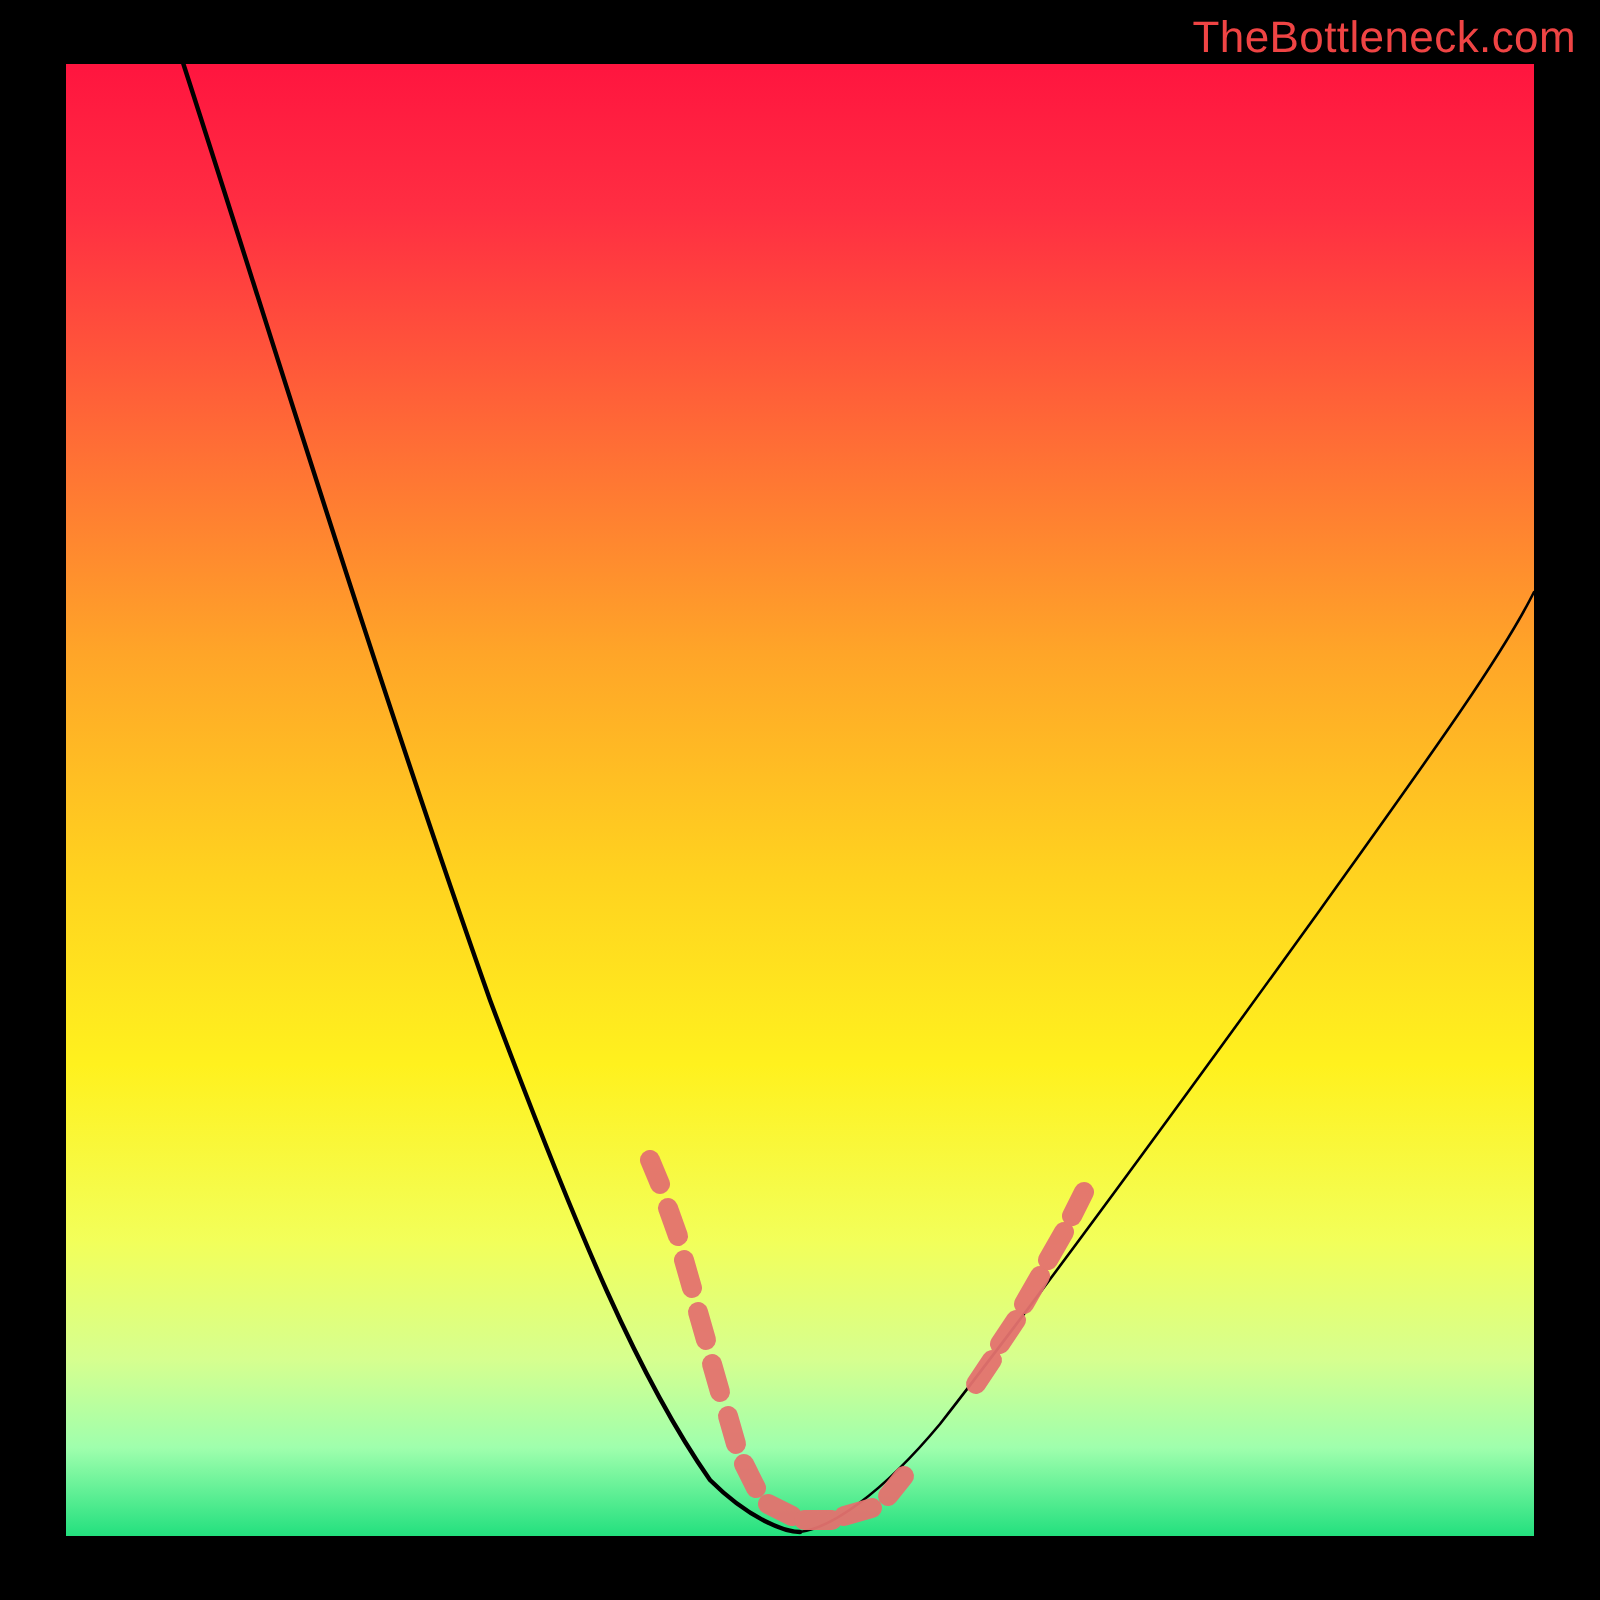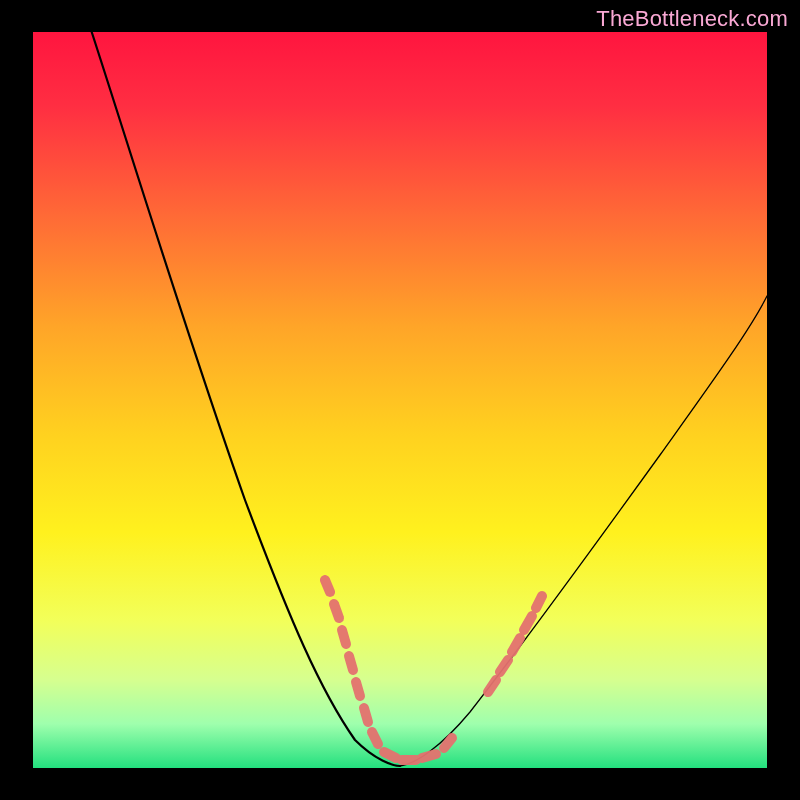--- a/index.html
+++ b/index.html
@@ -16,21 +16,21 @@
     left: 0;
     top: 0;
     width: 800px;
     height: 800px;
     background: #000;
   }
   .watermark {
     position: absolute;
     top: 6px;
     right: 12px;
-    color: #f9a8d4;
+    color: #ef4444;
     font-size: 22px;
     font-weight: 400;
     letter-spacing: 0.2px;
     z-index: 10;
   }
   svg {
     display: block;
   }
 </style>
 </head>

